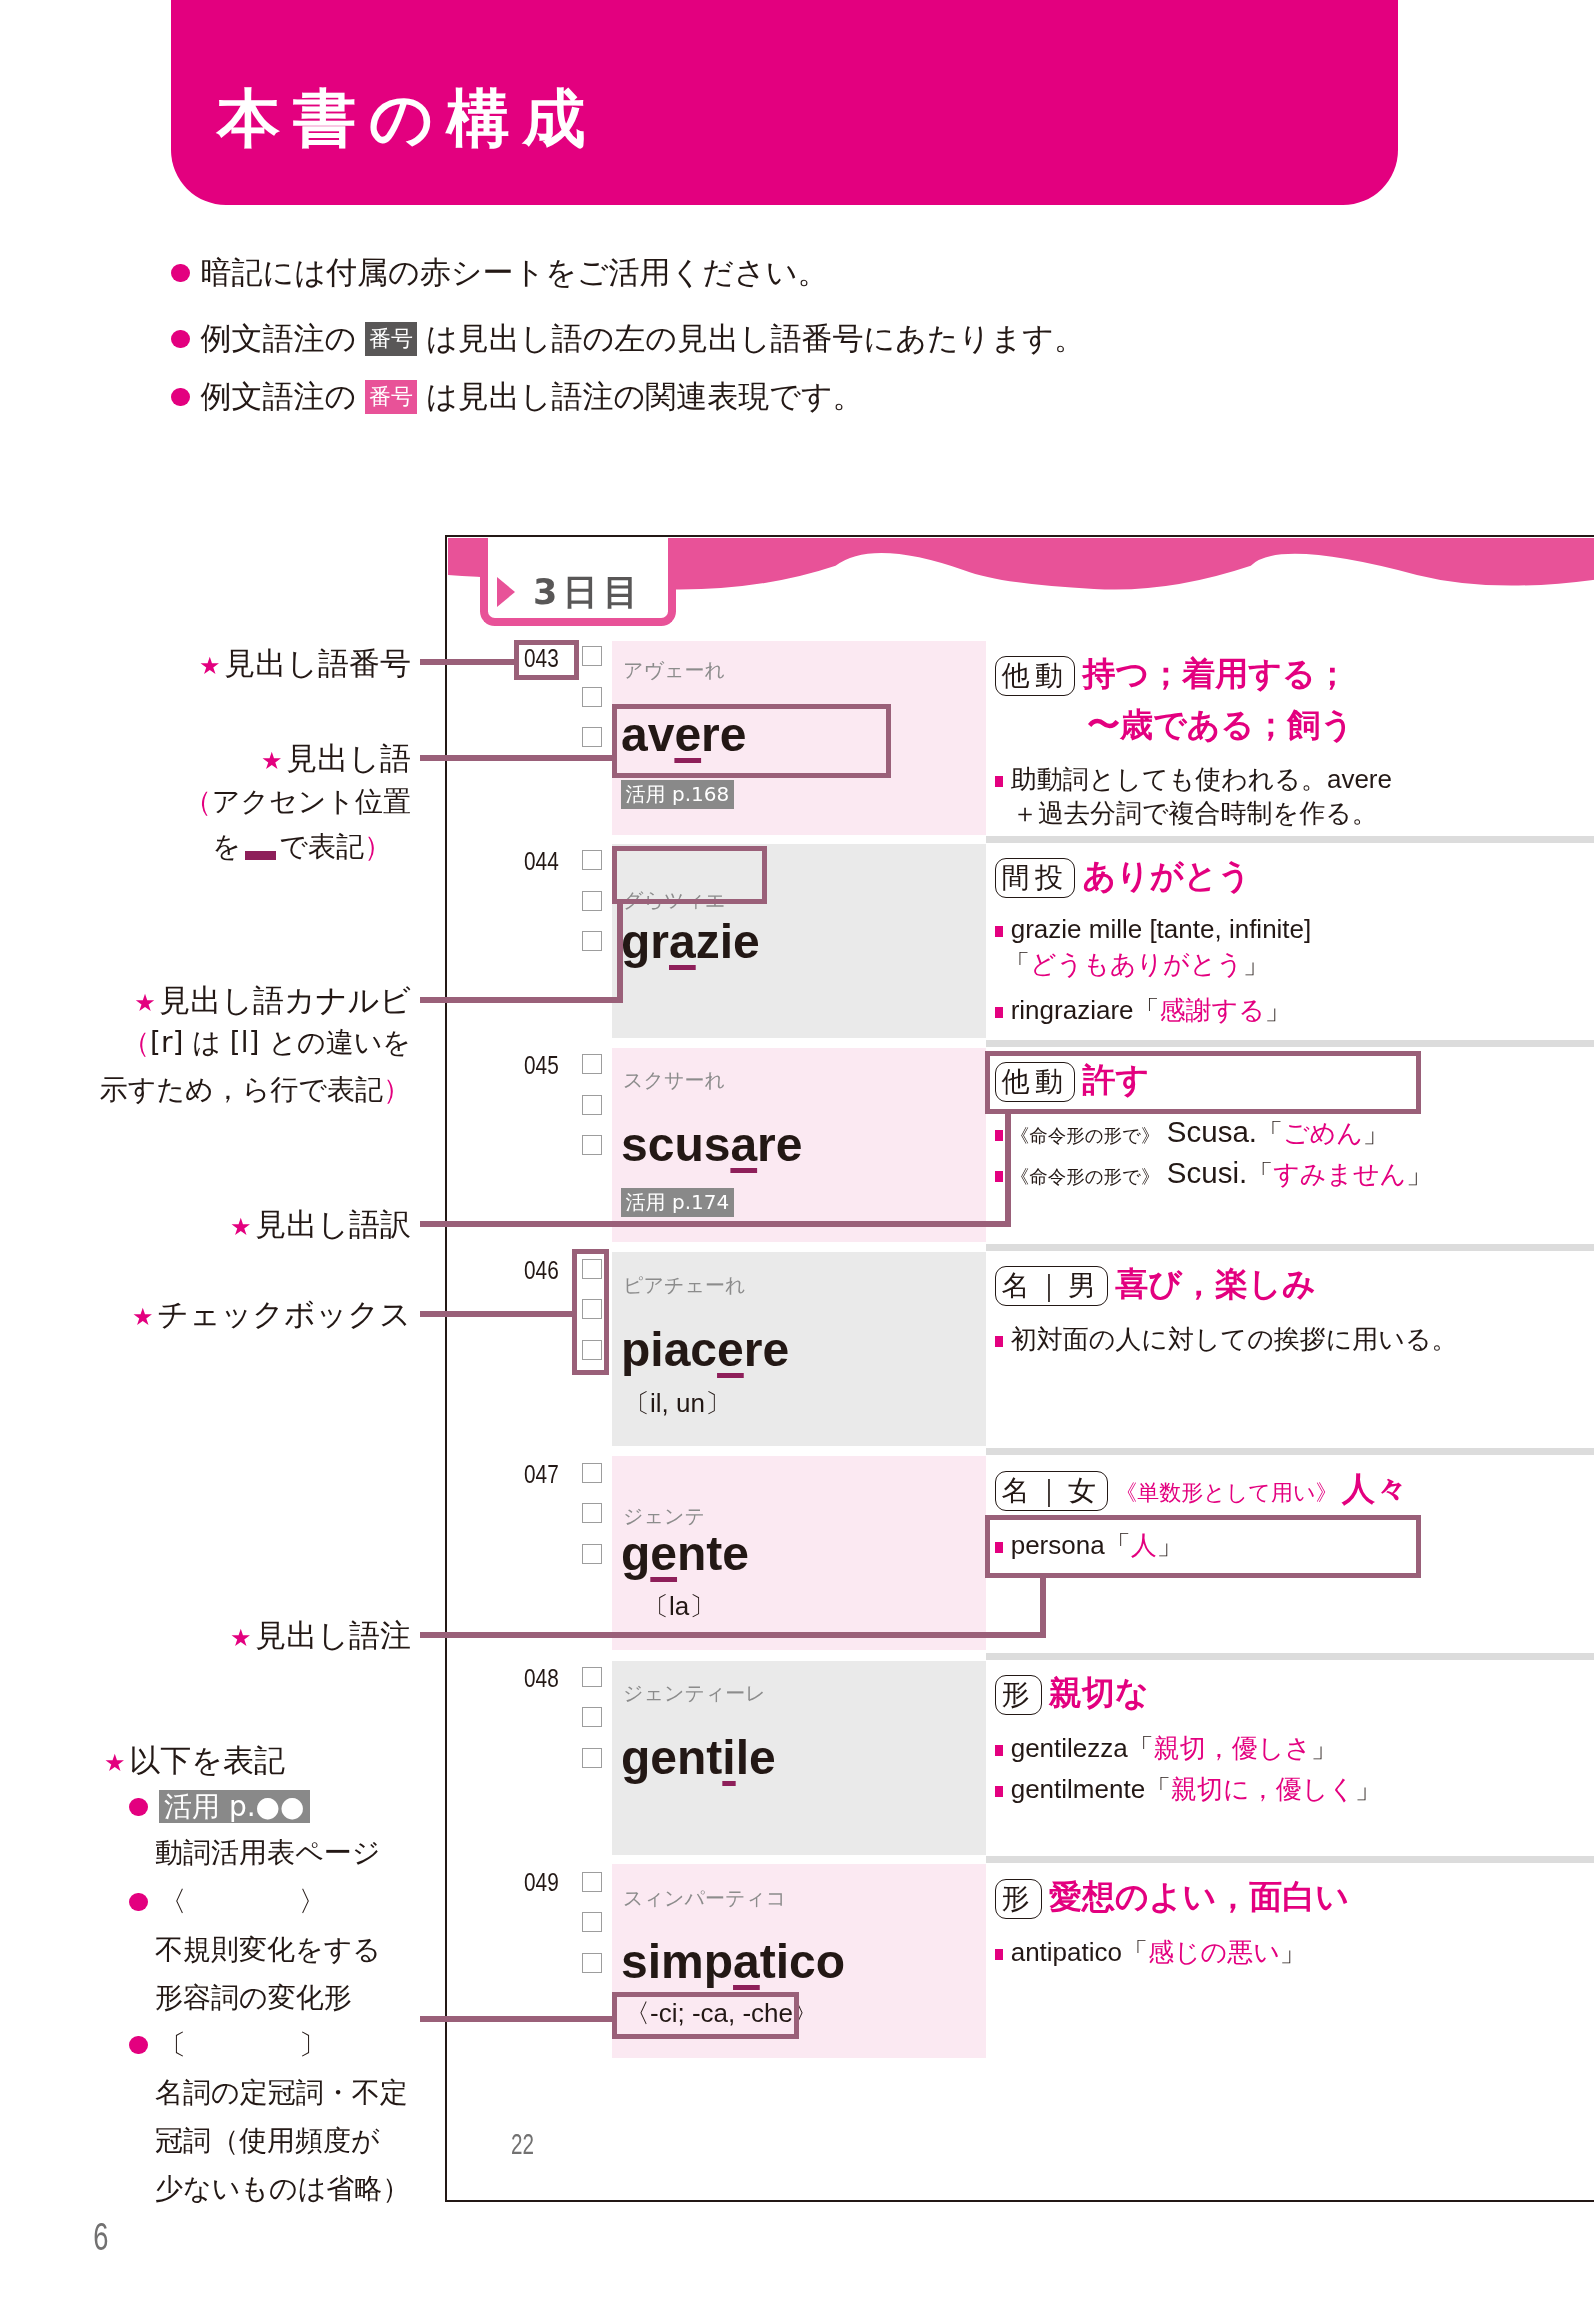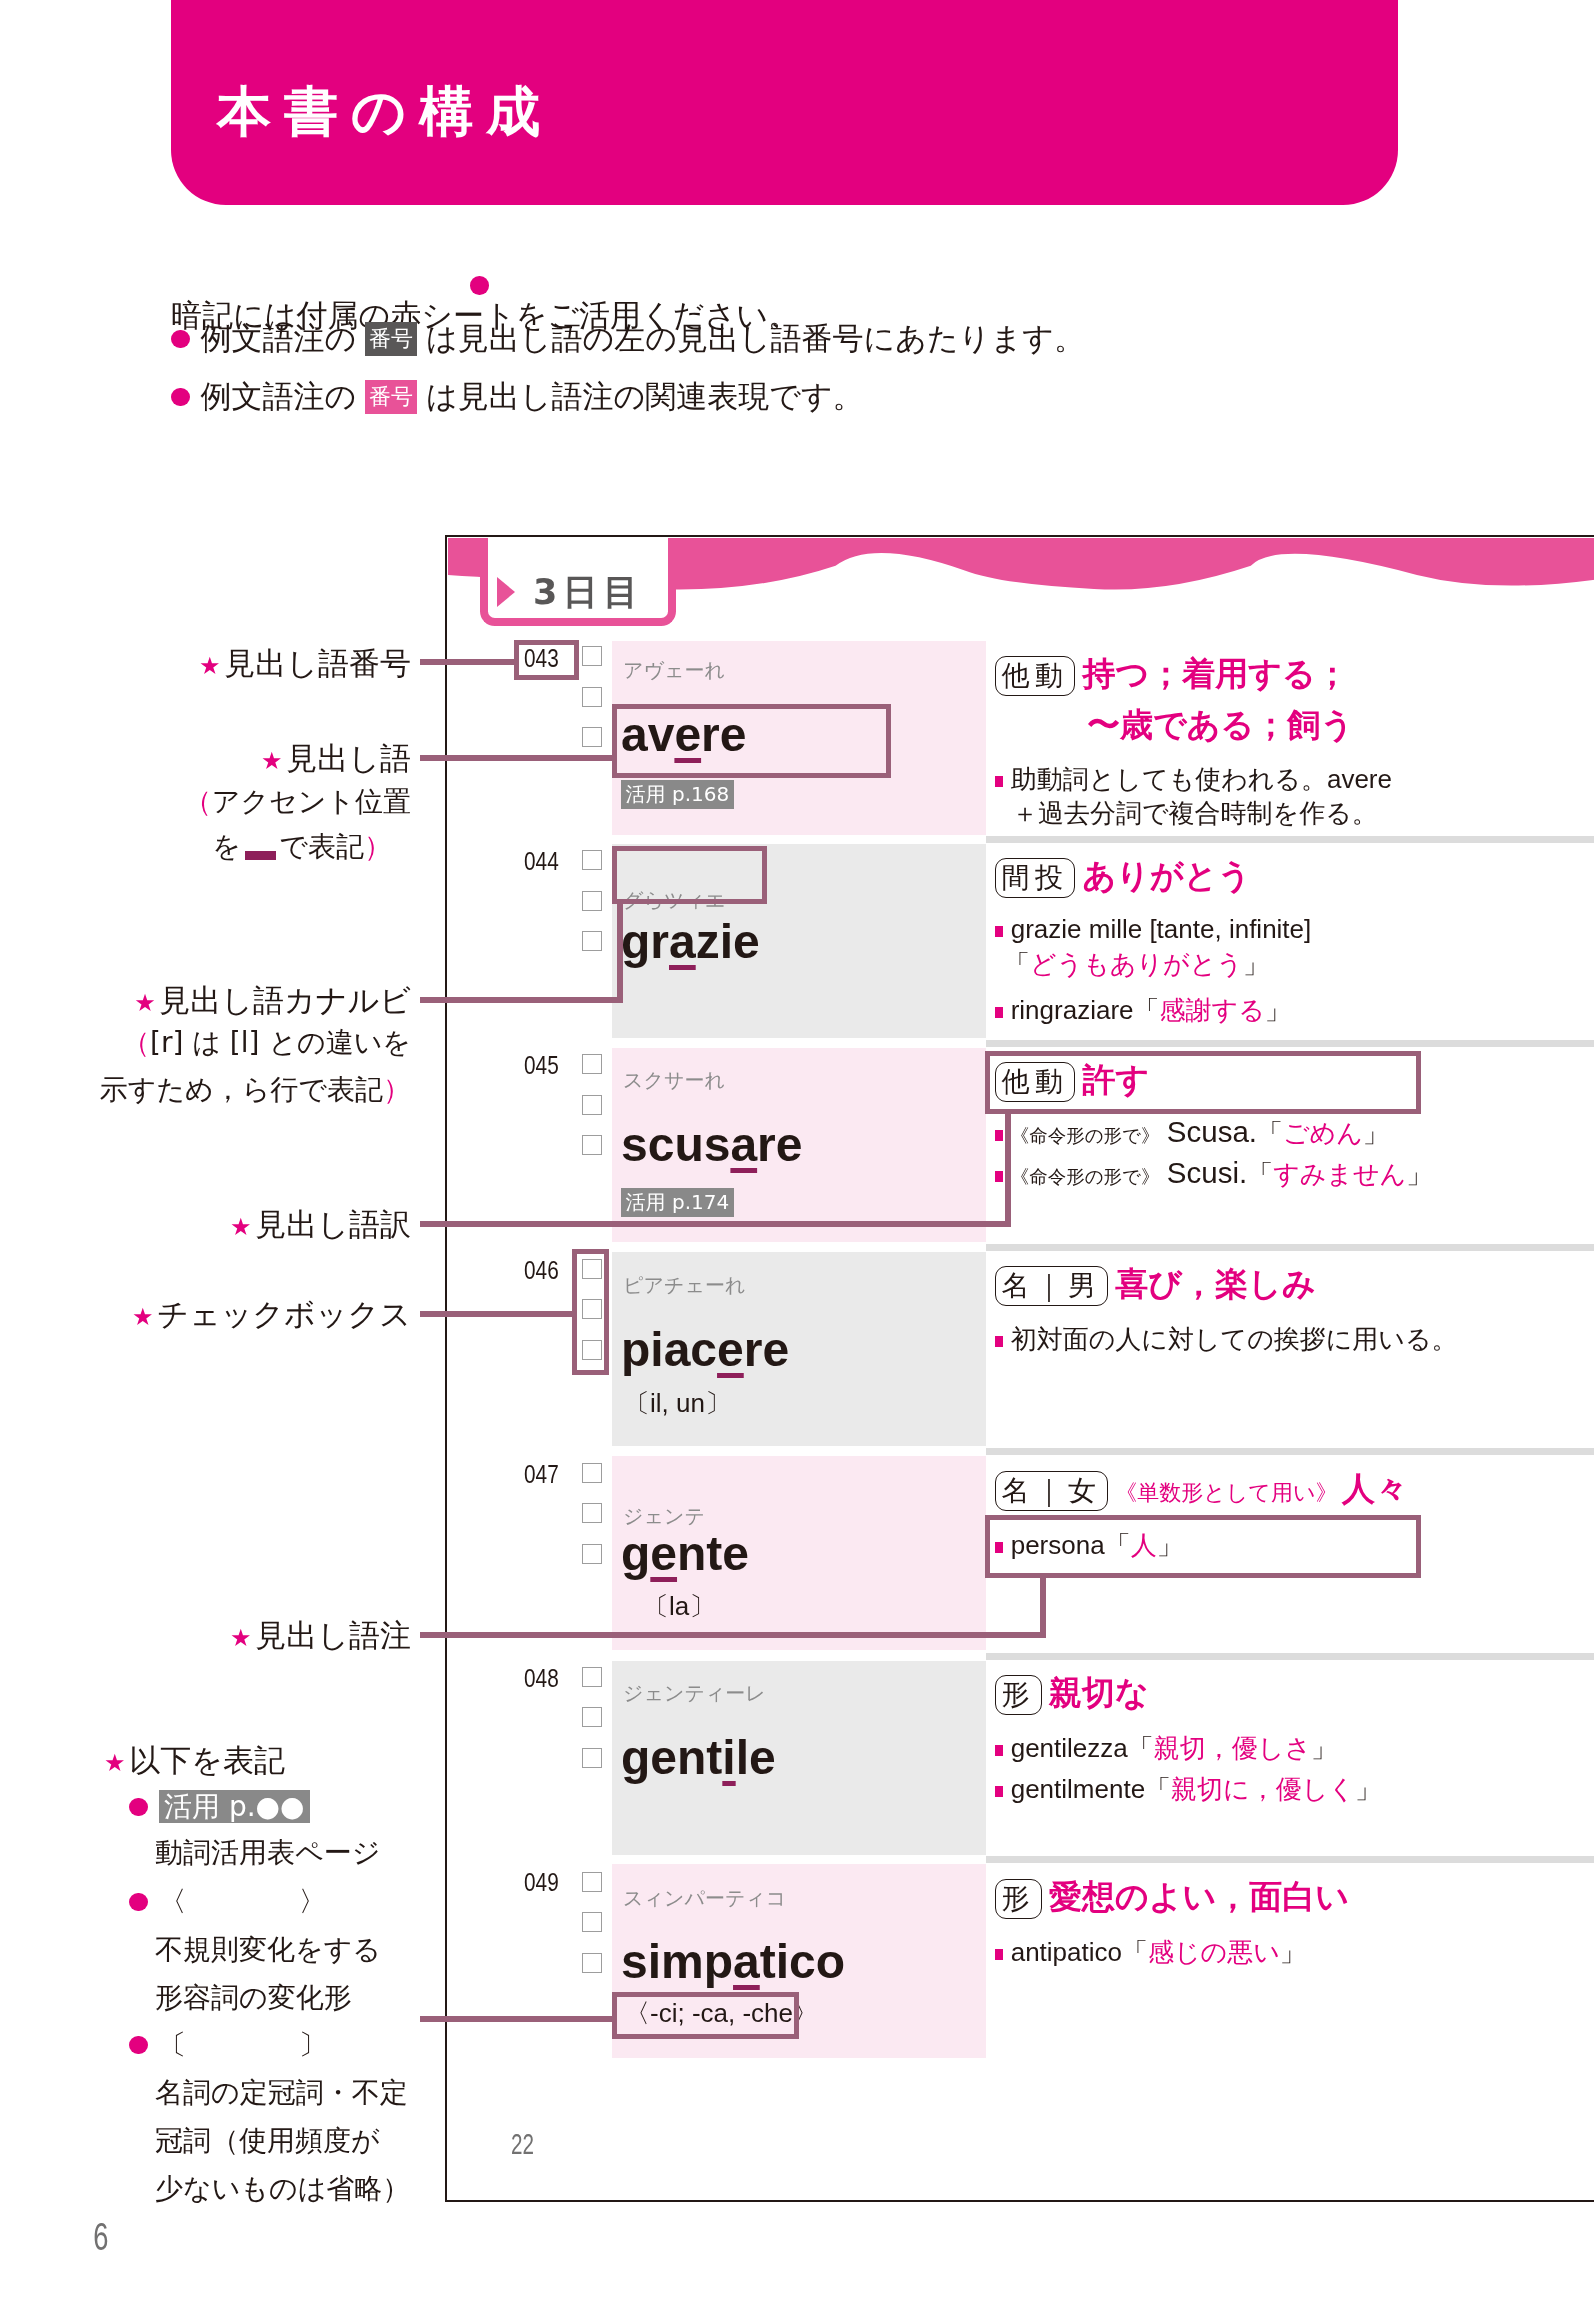--- a/index.html
+++ b/index.html
@@ -3,21 +3,21 @@
 <meta charset="utf-8">
 <style>
   html, body { margin:0; padding:0; }
   body { width:1595px; height:2307px; position:relative; background:#ffffff; overflow:hidden;
          font-family:"DejaVu Sans", sans-serif; color:#231815; }
   .abs { position:absolute; }
 
   
   .header { left:171px; top:0; width:1227px; height:205px; background:#e3007f;
             border-bottom-left-radius:55px; border-bottom-right-radius:55px; }
-  .header-title { left:217px; top:76px; font-size:54px; font-weight:bold; color:#ffffff; letter-spacing:13px; }
+  .header-title { left:217px; top:76px; font-size:63px; font-weight:bold; color:#ffffff; letter-spacing:13px; }
 
   .bullet-line { left:171px; font-size:31px; color:#231815; white-space:nowrap; display:flex; align-items:center; }
   .dot { display:inline-block; width:18.5px; height:18.5px; border-radius:50%; background:#e3007f; margin-right:11px; }
   .tag-gray { display:inline-block; background:#595757; color:#fff; font-size:22px; padding:1.8px 3.7px; margin:0 9.2px; }
   .tag-pink { display:inline-block; background:#e85298; color:#fff; font-size:22px; padding:1.8px 3.7px; margin:0 9.2px; }
 
   
   .frame { left:445px; top:535px; width:1200px; height:1667px; border-left:2.8px solid #231815;
            border-top:2.8px solid #231815; border-bottom:2.8px solid #231815; box-sizing:border-box; }
   .wave { left:448px; top:538px; width:1147px; height:74px; }
@@ -61,21 +61,21 @@
 
   .pagenum-left { left:90px; top:2215px; font-size:39px; color:#727171; font-family:"Liberation Sans", sans-serif; transform:scaleX(0.7); }
   .pagenum-inner { left:506px; top:2127px; font-size:29.5px; color:#727171; font-family:"Liberation Sans", sans-serif; transform:scaleX(0.7); }
 </style>
 </head>
 <body>
 
 <div class="abs header"></div>
 <div class="abs header-title">本書の構成</div>
 
-<div class="abs bullet-line" style="top:276px;flex-direction:column;">
+<div class="abs bullet-line" style="top:252px;">
   <span class="dot"></span>
   <span>暗記には付属の赤シートをご活用ください。</span>
 </div>
 <div class="abs bullet-line" style="top:318px;">
   <span class="dot"></span>
   <span>例文語注の</span>
   <span class="tag-gray">番号</span>
   <span>は見出し語の左の見出し語番号にあたります。</span>
 </div>
 <div class="abs bullet-line" style="top:376px;">

